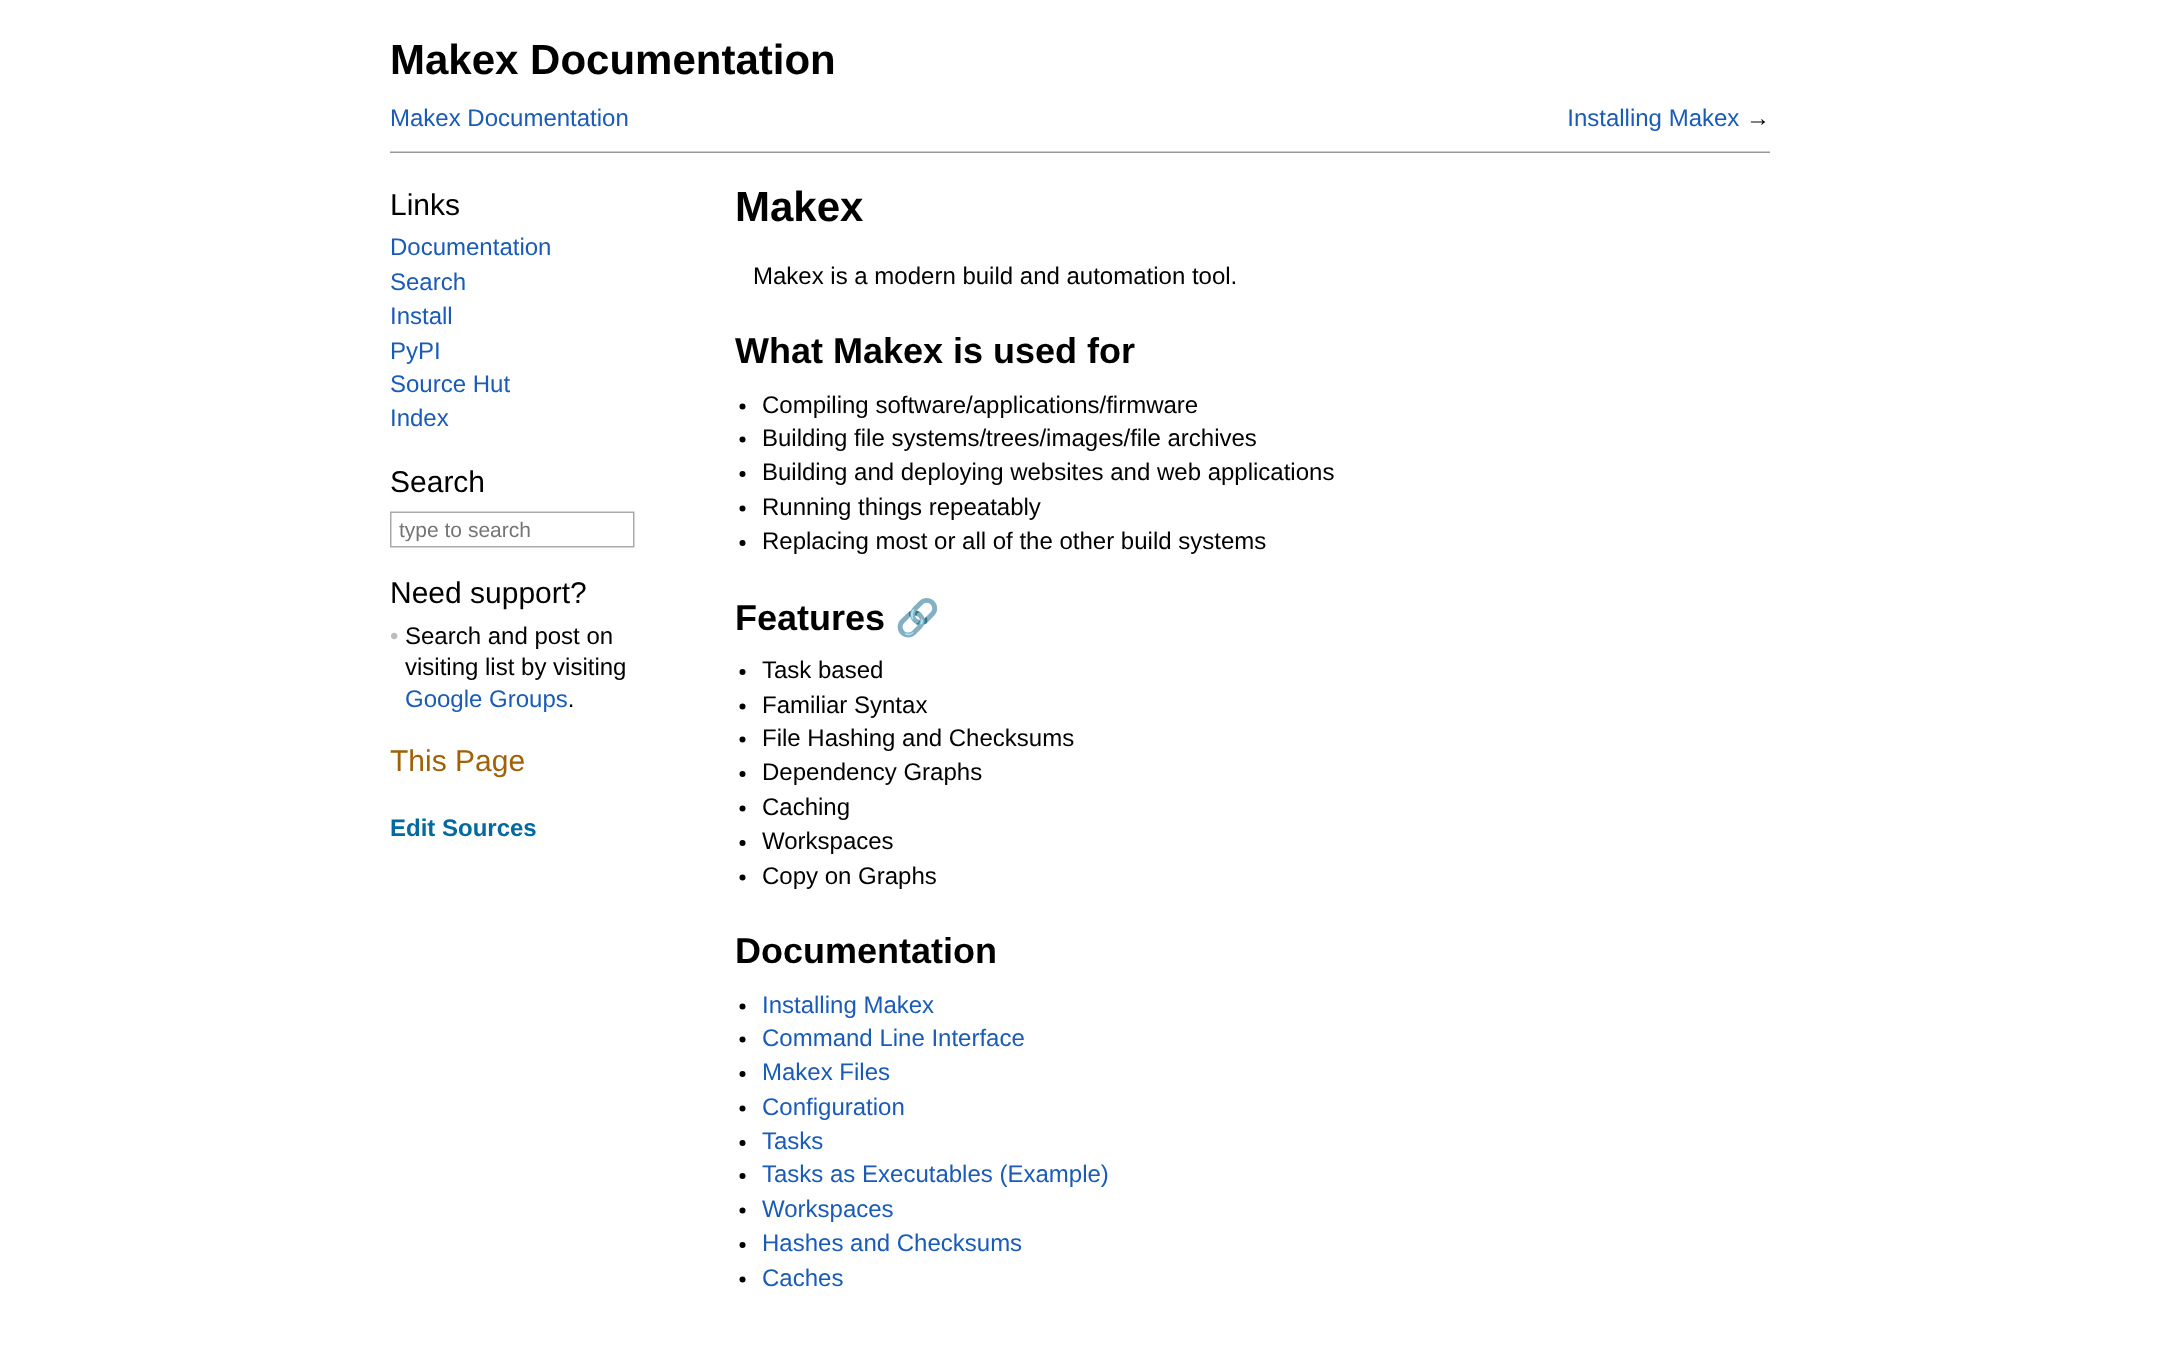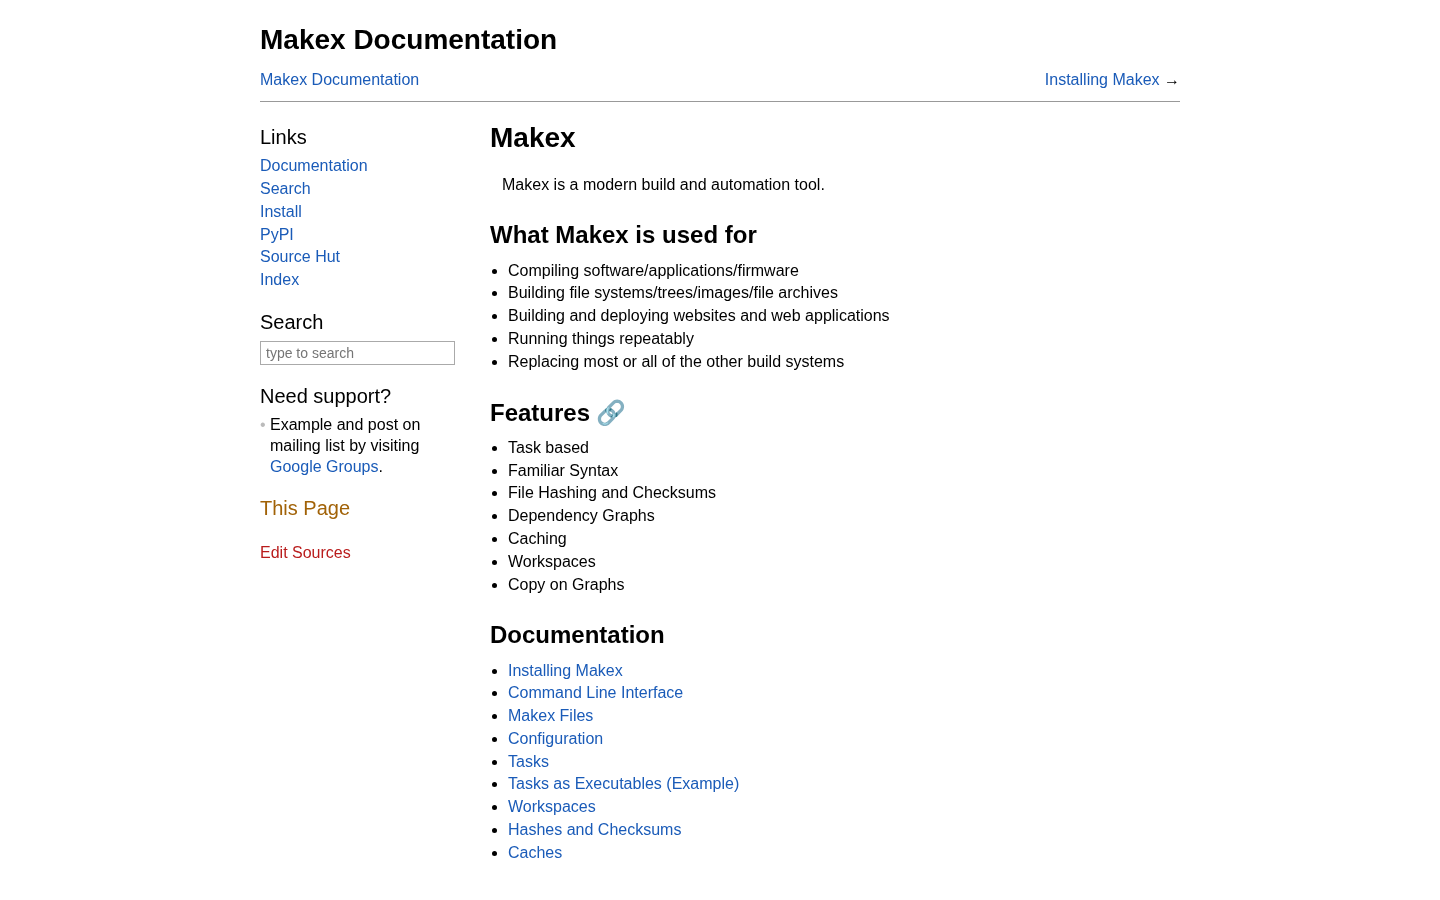--- a/index.html
+++ b/index.html
@@ -41,38 +41,38 @@
     flex: 1;
   }
   .sidebar h3 {
     font-size: 20px;
     margin: 18px 0 6px 0;
     font-weight: normal;
   }
   .sidebar h3.muted { color: #a16207; }
   .sidebar .ll { display:block; margin: 2px 0; }
   .search-input {
-    width: 195px;
+    width: 163px;
     padding: 3px 5px;
     font-size: 14px;
     border: 1px solid #aaa;
     color: #555;
   }
   .support-item {
     margin: 6px 0;
     position: relative;
     padding-left: 10px;
   }
   .support-item::before {
     content: "•";
     color: #bbb;
     position: absolute;
     left: 0;
   }
-  .muted-link { color:#b91c1c; display:block; margin-top:22px; }
+  .muted-link { color:#0369a1; display:block; margin-top:22px;font-weight:bold; }
   .main h1 {
     font-size: 28px;
     font-weight: bold;
     margin: 14px 0 18px 0;
   }
   .main h2 {
     font-size: 24px;
     font-weight: bold;
     margin: 24px 0 10px 0;
   }
@@ -104,21 +104,21 @@
         <a class="ll" href="#">PyPI</a>
         <a class="ll" href="#">Source Hut</a>
         <a class="ll" href="#">Index</a>
       </div>
 
       <h3>Search</h3>
       <input class="search-input" type="text" placeholder="type to search" style="">
 
       <h3>Need support?</h3>
       <div class="support-item">
-        <span>Example and post on mailing list by visiting </span><a href="#">Google Groups</a><span>.</span>
+        <span>Search and post on visiting list by visiting </span><a href="#">Google Groups</a><span>.</span>
       </div>
 
       <h3 class="muted">This Page</h3>
       <a class="muted-link" href="#">Edit Sources</a>
     </aside>
 
     <main class="main">
       <h1>Makex</h1>
 
       <p>Makex is a modern build and automation tool.</p>

